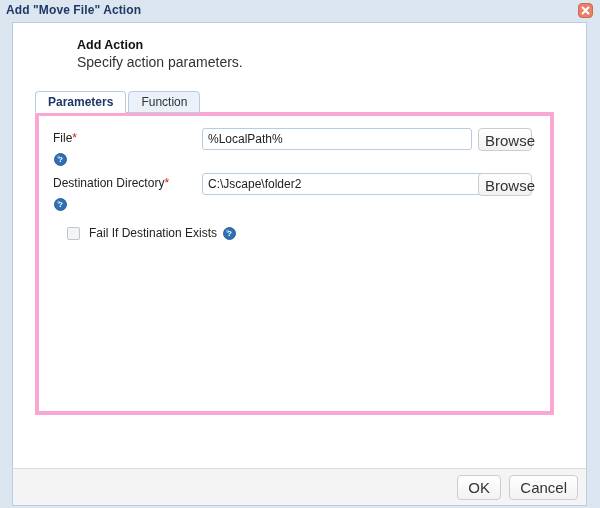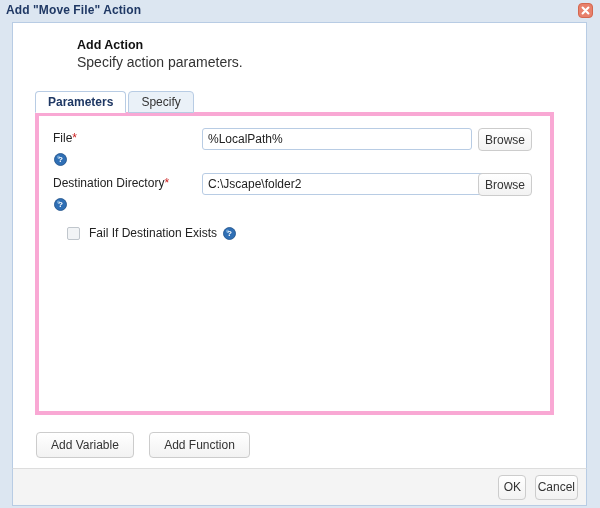--- a/index.html
+++ b/index.html
@@ -162,21 +162,21 @@
     color: #222;
     outline: none;
   }
 
   .btn {
     box-sizing: border-box;
     border: 1px solid #cccccc;
     border-radius: 4px;
     background: linear-gradient(#ffffff, #f2f2f2);
     font-family: "Liberation Sans", sans-serif;
-    font-size: 12px;
+    font-size: 15px;
     color: #333;
     cursor: pointer;
     text-align: center;
     white-space: nowrap;
   }
 
   .browse-btn {
     position: absolute;
     width: 54px;
     height: 23px;
@@ -240,21 +240,21 @@
   }
   #footer .footer-btns {
     position: absolute;
     right: 8px;
     top: 6px;
   }
   .footer-btn {
     display: inline-block;
     height: 25px;
     line-height: 23px;
-    padding: 0 2px;
+    padding: 0 10px;
     margin-left: 5px;
     min-width: 28px;
   }
 </style>
 </head>
 <body>
 
 <div id="titlebar">
   <div class="title-text">Add "Move File" Action</div>
   <div id="close-btn" title="Close">
@@ -266,21 +266,21 @@
 
 <div id="dialog-panel">
 
   <div id="header">
     <div class="header-title">Add Action</div>
     <div class="header-sub">Specify action parameters.</div>
   </div>
 
   <div id="tabs">
     <div class="tab active">Parameters</div>
-    <div class="tab inactive">Specify</div>
+    <div class="tab inactive">Function</div>
   </div>
 
   <div id="tab-content">
 
     <div class="field-label" style="left:14px; top:15px;">
       <span>File</span><span class="req">*</span>
     </div>
 
     <div class="help-icon" style="left:15px; top:37px;" title="Help">
       <svg width="13" height="13" viewBox="0 0 16 16" aria-hidden="true">
@@ -317,24 +317,20 @@
         <svg width="13" height="13" viewBox="0 0 16 16" aria-hidden="true">
           <circle cx="8" cy="8" r="7.4" fill="#2f6fb5" stroke="#1d4f88" stroke-width="1"></circle>
           <circle cx="5.6" cy="5" r="2" fill="#7fb0de" opacity="0.75"></circle>
           <text x="8" y="11.6" font-family="Liberation Sans, sans-serif" font-size="10" font-weight="bold" fill="#ffffff" text-anchor="middle">?</text>
         </svg>
       </div>
     </div>
 
   </div>
 
-  <div id="panel-actions">
-    <button class="btn action-btn">Add Variable</button>
-    <button class="btn action-btn">Add Function</button>
-  </div>
 
 </div>
 
 <div id="footer">
   <div class="footer-btns">
     <button class="btn footer-btn">OK</button>
     <button class="btn footer-btn">Cancel</button>
   </div>
 </div>
 

